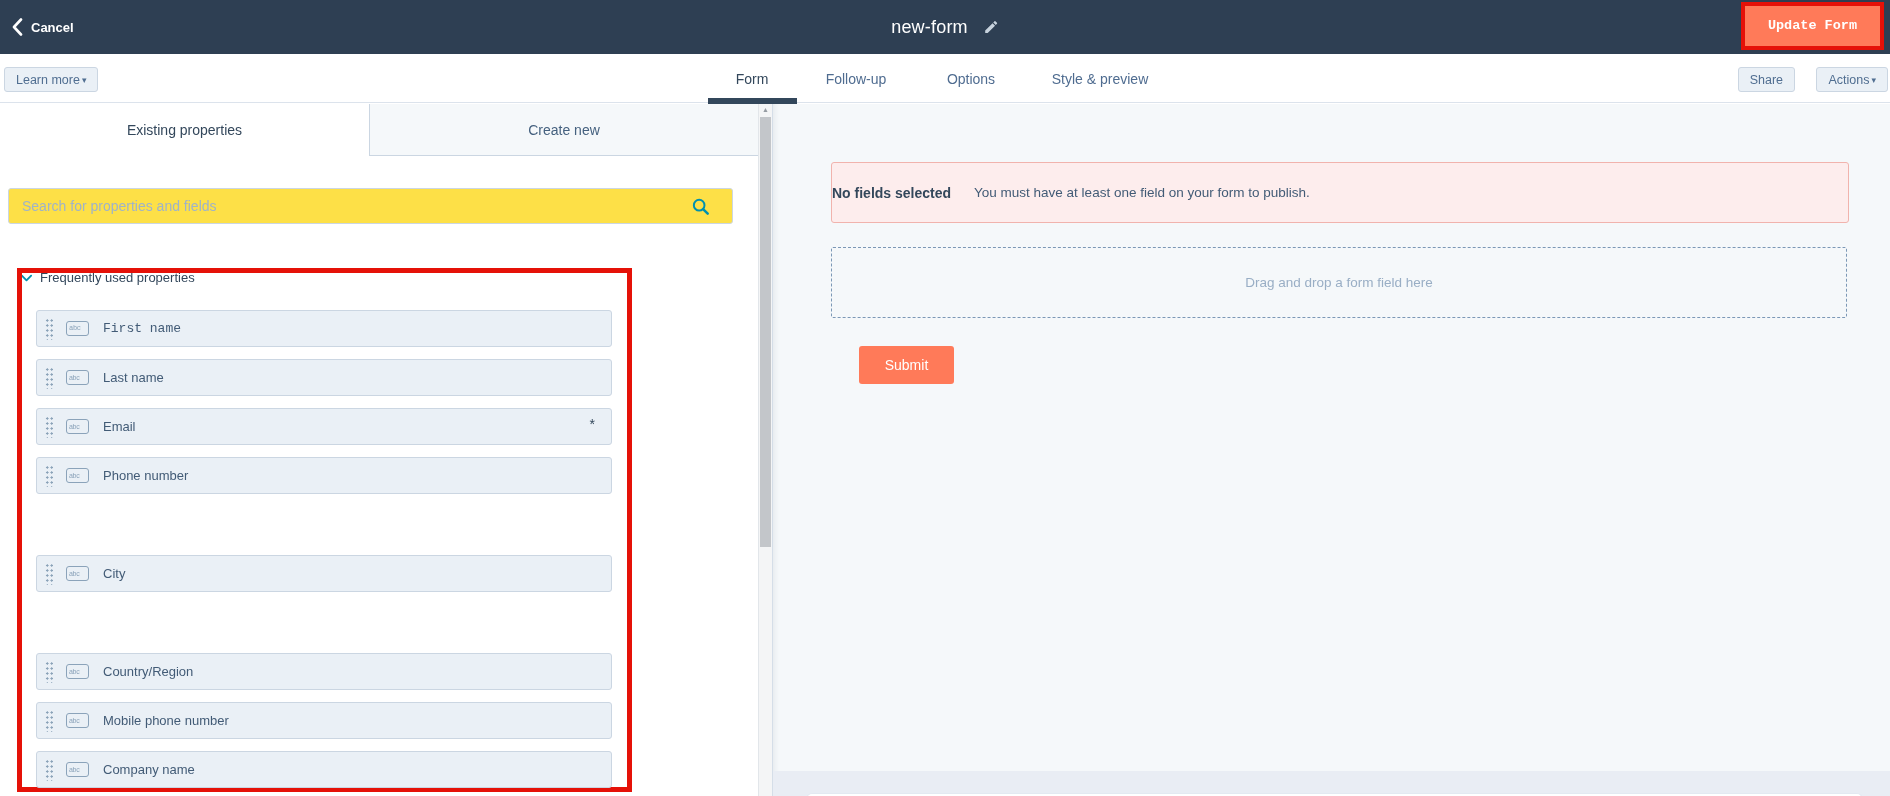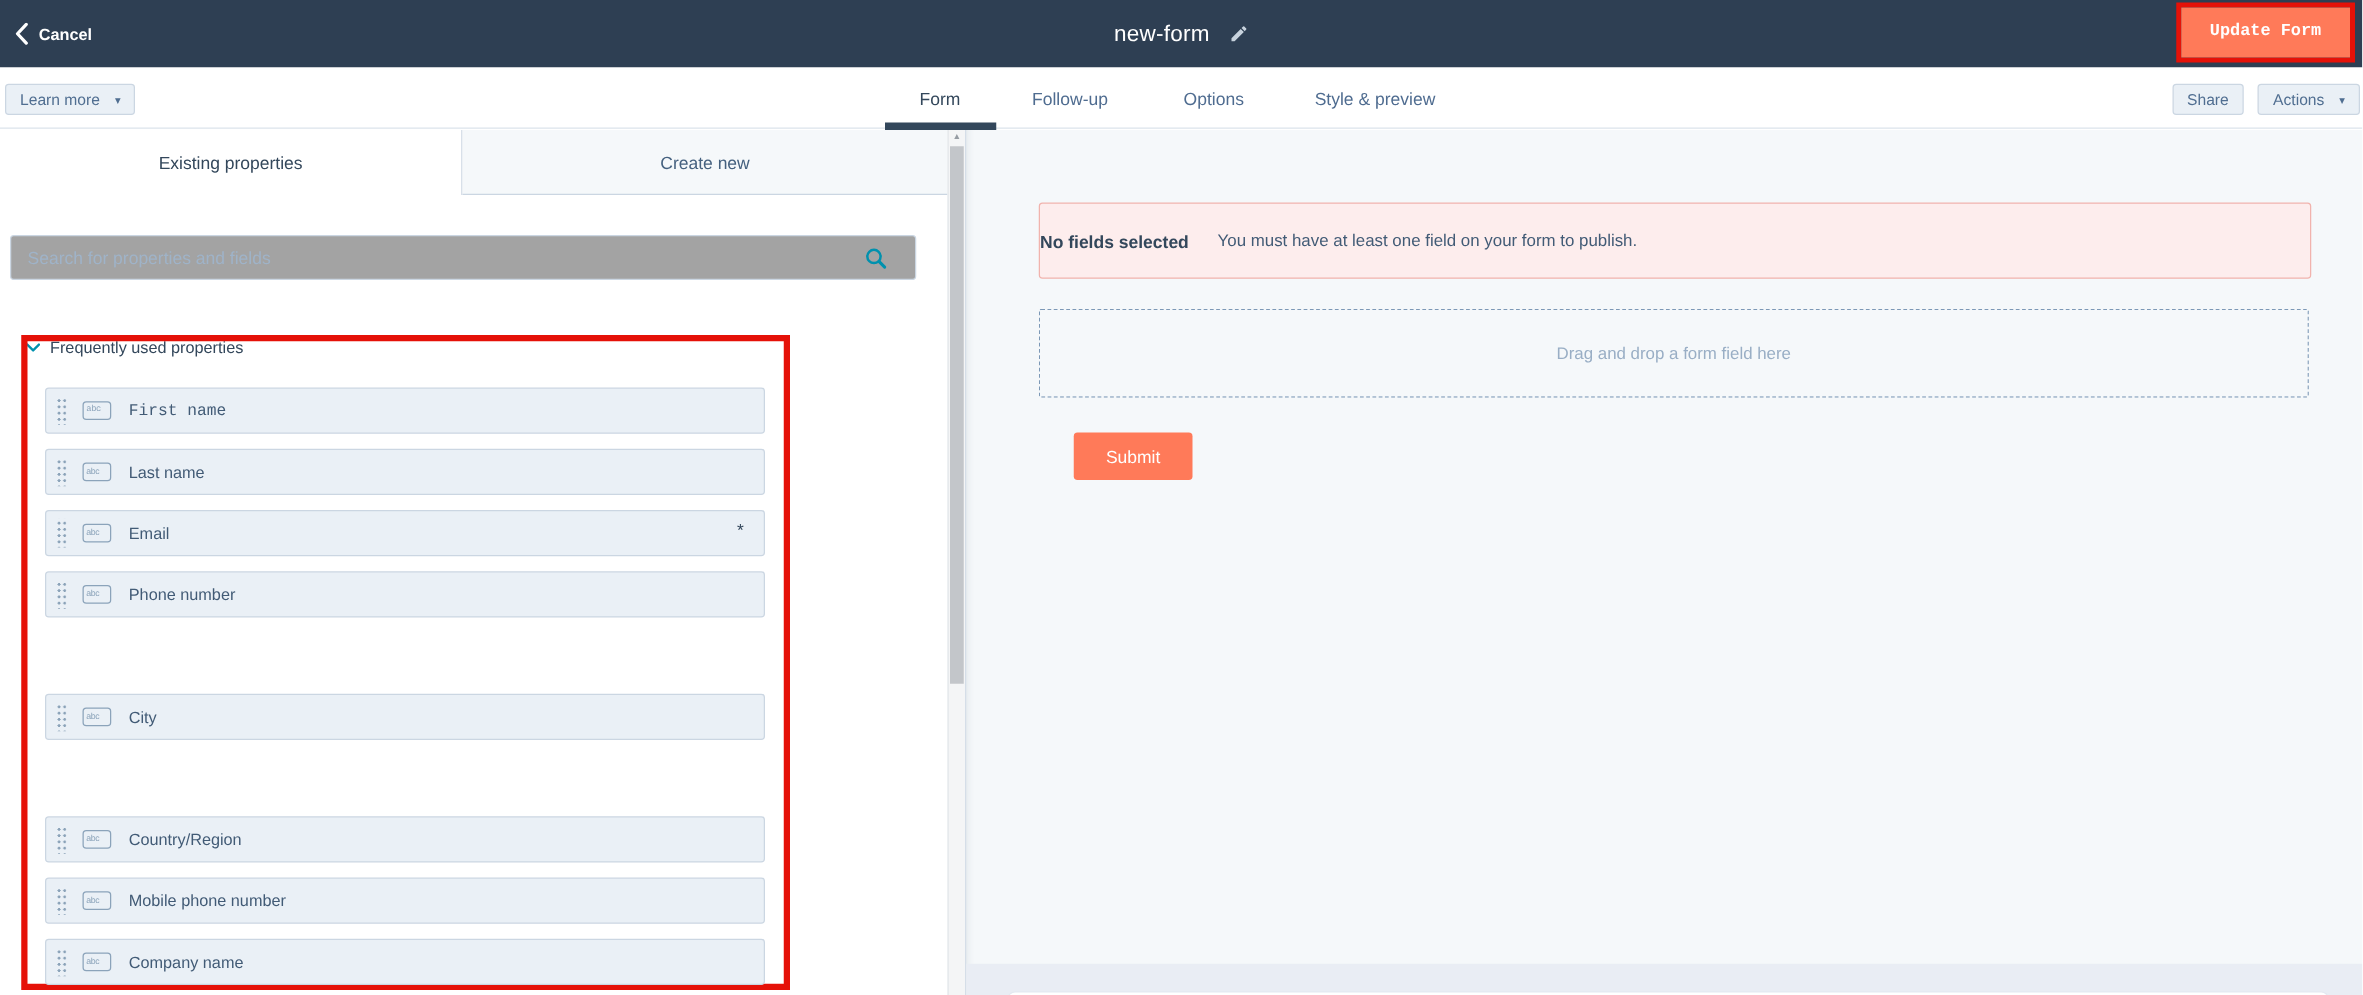--- a/index.html
+++ b/index.html
@@ -16,42 +16,42 @@
   .title-group { position:absolute; left:50%; top:0; transform:translateX(-50%); height:54px;
                  display:flex; align-items:center; gap:15px; }
   .form-title { color:#fff; font-size:18px; letter-spacing:.2px; }
   .update-wrap { position:absolute; right:6px; top:2px; border:4px solid #e51108; }
   .update-btn { display:block; height:40px; padding:0 23px; background:#ff7a59; border:none; cursor:pointer;
                 color:#fff; font-size:13.5px; font-weight:600; font-family:Liberation Mono, monospace; line-height:40px; }
 
   
   .toolbar { position:absolute; left:0; top:54px; width:1890px; height:49px; background:#fff;
              border-bottom:1px solid #dce3ec; }
-  .small-btn { position:absolute; top:13px; height:25px; padding:0 11px; display:flex; align-items:center; gap:12px;
+  .small-btn { position:absolute; top:13px; height:25px; padding:0 11px; display:flex; align-items:center; gap:2px;
                background:#eaf0f6; border:1px solid #cbd6e2; border-radius:3px; color:#506e91; font-size:12.5px;
                font-family:inherit; cursor:pointer; }
   .learn-more { left:4px; }
   .share-btn { right:95px; }
   .actions-btn { right:2px; }
   .caret { font-size:9px; line-height:1; position:relative; top:1px; }
   .nav-tab { position:absolute; top:0; height:49px; display:flex; align-items:center;
              font-size:14px; color:#4f6c90; cursor:pointer; transform:translateX(-50%); }
   .nav-tab.active { color:#33475b; font-weight:500; }
   .tab-underline { position:absolute; left:708px; bottom:-2px; width:89px; height:6px; background:#33475b; }
 
   
   .left-panel { position:absolute; left:0; top:104px; width:758px; height:692px; background:#fff; }
   .panel-tabs { position:absolute; left:0; top:0; width:758px; height:52px; }
   .ptab { position:absolute; top:0; height:52px; display:flex; align-items:center; justify-content:center;
           font-size:14px; cursor:pointer; }
   .ptab-existing { left:0; width:370px; background:#fff; border-right:1px solid #cbd6e2; color:#33475b; }
   .ptab-create { left:370px; width:388px; background:#f5f8fa; border-bottom:1px solid #cbd6e2; color:#45617f; }
 
   .search-box { position:absolute; left:8px; top:84px; width:725px; height:36px;
-                border:1px solid #cbd6e2; border-radius:3px; background:#a3a3a3; }
+                border:1px solid #cbd6e2; border-radius:3px; background:#fde047; }
   .search-box input { position:absolute; left:0; top:0; width:100%; height:100%; border:none; outline:none;
                       background:transparent; padding:0 50px 0 13px; font-size:14px; color:#33475b;
                       font-family:inherit; }
   .search-box input::placeholder { color:#9fb3c8; }
   .search-icon { position:absolute; right:22px; top:8px; width:19px; height:19px; }
 
   .section-row { position:absolute; left:20px; top:166px; display:flex; align-items:center; gap:7px; }
   .section-chevron { width:13px; height:10px; display:block; }
   .section-title { font-size:13px; font-weight:500; color:#33475b; }
 

